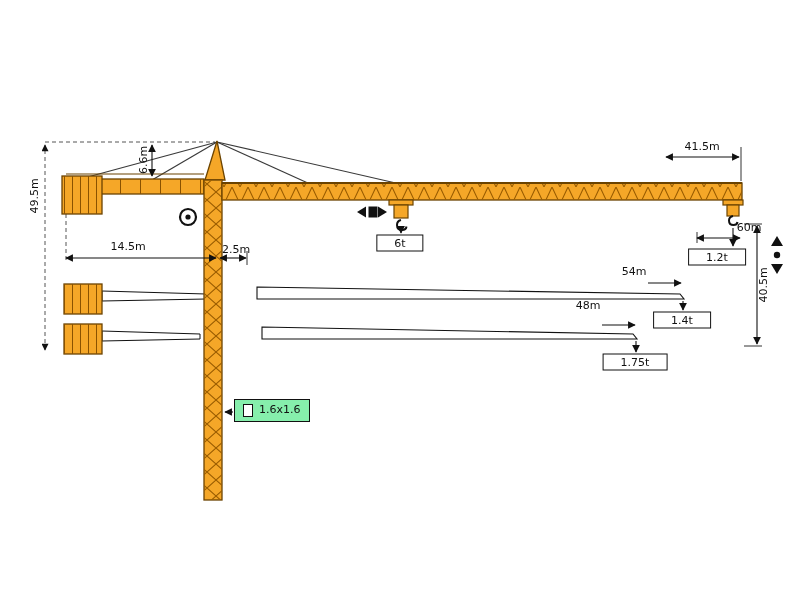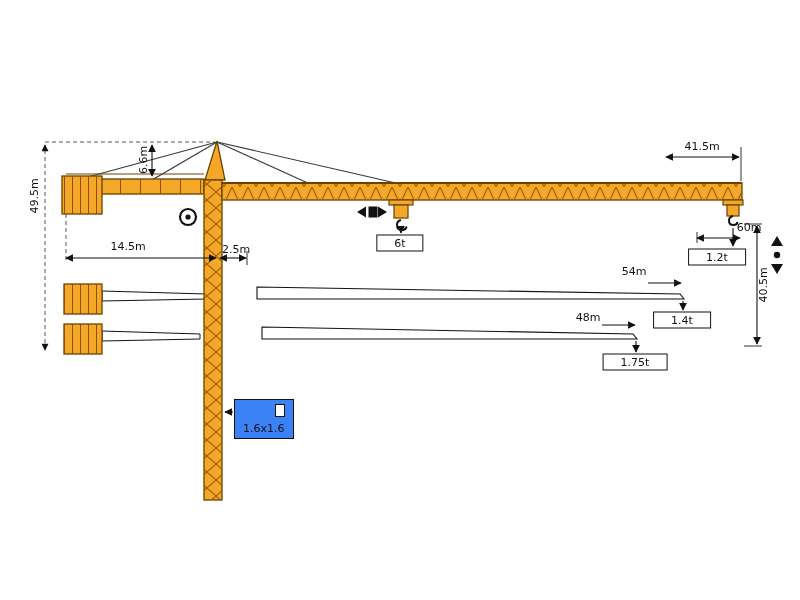--- a/index.html
+++ b/index.html
@@ -4,22 +4,22 @@
 <style>
   html,body{margin:0;padding:0;background:#fff;}
   .stage{position:relative;width:800px;height:600px;background:#ffffff;overflow:hidden;
          font-family:"DejaVu Sans",sans-serif;}
   .stage svg{position:absolute;left:0;top:0;}
   .lbl{position:absolute;font-size:11px;color:#111;white-space:nowrap;
        transform:translate(-50%,-50%);line-height:1;}
   .lbl.rot{transform:translate(-50%,-50%) rotate(-90deg);}
   .box{position:absolute;font-size:11px;color:#111;background:#ffffff;border:1px solid #111;
        padding:2px 17px;transform:translate(-50%,-50%);white-space:nowrap;line-height:1;}
-  .section-box{position:absolute;left:234px;top:399px;background:#3b82f6;border:1.5px solid #111;
-       padding:4px 8px;font-size:11px;color:#111;display:flex;align-items:flex-end;gap:6px;line-height:1;flex-direction:column;}
+  .section-box{position:absolute;left:234px;top:399px;background:#86efac;border:1.5px solid #111;
+       padding:4px 8px;font-size:11px;color:#111;display:flex;align-items:flex-start;gap:6px;line-height:1;}
   .section-icon{width:8px;height:11px;border:1.5px solid #111;background:#fff;display:inline-block;}
 </style>
 </head>
 <body>
 
 <div class="stage">
 
 <svg width="800" height="600" viewBox="0 0 800 600">
   <defs>
     <marker id="mE" viewBox="0 0 10 10" refX="9" refY="5" markerWidth="9" markerHeight="7" orient="auto-start-reverse">
@@ -143,21 +143,21 @@
 
 <div class="lbl rot" style="left:34px;top:196px">49.5m</div>
 <div class="lbl rot" style="left:143px;top:160px">6.6m</div>
 <div class="lbl rot" style="left:763px;top:285px">40.5m</div>
 
 <div class="lbl" style="left:702px;top:146px">41.5m</div>
 <div class="lbl" style="left:128px;top:246px">14.5m</div>
 <div class="lbl" style="left:236px;top:249px">2.5m</div>
 <div class="lbl" style="left:749px;top:227px">60m</div>
 <div class="lbl" style="left:634px;top:271px">54m</div>
-<div class="lbl" style="left:588px;top:317px">48m</div>
+<div class="lbl" style="left:588px;top:305px">48m</div>
 
 <div class="box" style="left:400px;top:243px">6t</div>
 <div class="box" style="left:717px;top:257px">1.2t</div>
 <div class="box" style="left:682px;top:320px">1.4t</div>
 <div class="box" style="left:635px;top:362px">1.75t</div>
 
 <div class="section-box">
   <span class="section-icon"></span>
   <span>1.6x1.6</span>
 </div>

